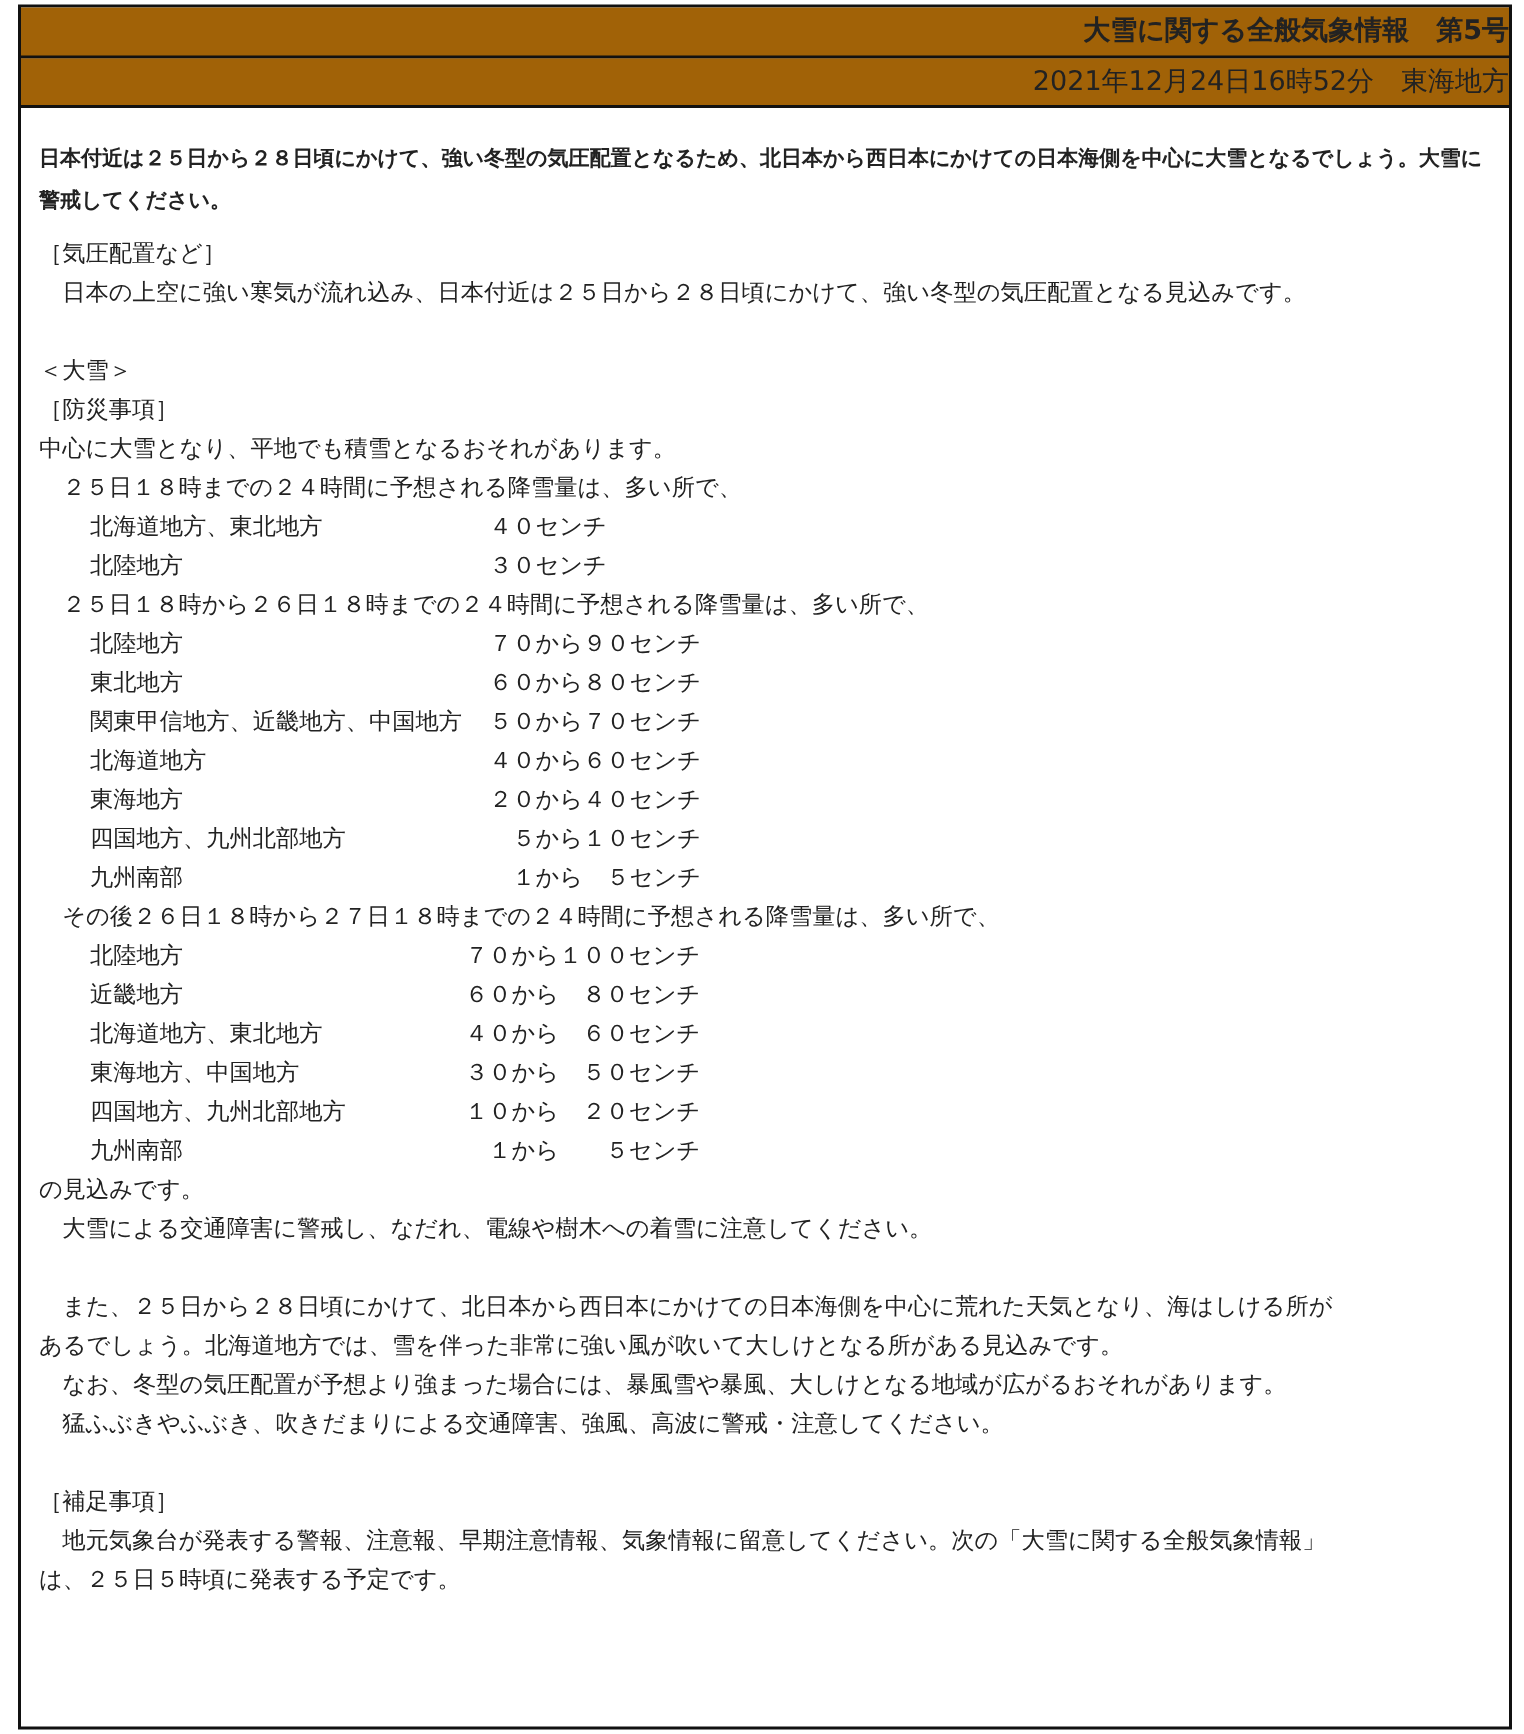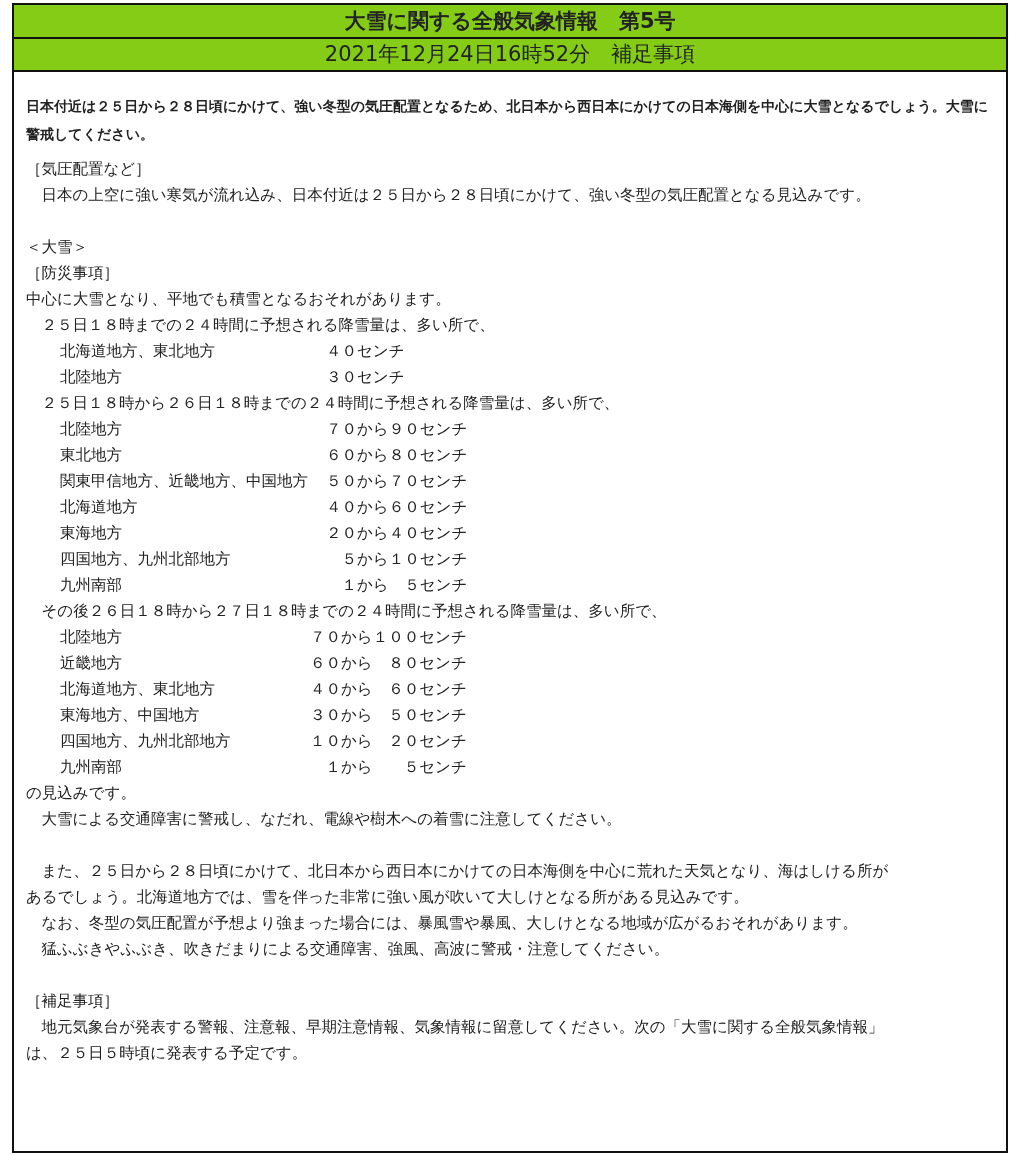--- a/index.html
+++ b/index.html
@@ -1,35 +1,35 @@
 <!DOCTYPE html>
 <html><head>
 <meta charset="utf-8">
 <style>
   html, body { margin:0; padding:0; background:#ffffff; }
   body { width:1016px; height:1156px; position:relative; font-family:"DejaVu Sans", sans-serif; color:#222; }
   .frame { position:absolute; left:12px; top:3px; width:992px; height:1146px; border:2px solid #111; box-sizing:content-box; }
-  .hdr { background:#84cc16; text-align:center; font-size:21px; }
+  .hdr { background:#a16207; text-align:right; font-size:18px; }
   .hdr1 { height:32px; line-height:32px; font-weight:bold; border-bottom:2px solid #111; }
   .hdr2 { height:31px; line-height:31px; border-bottom:2px solid #111; }
   .body { padding:20px 12px 0 12px; font-size:15.5px; line-height:26px; }
   .lead { font-weight:bold; font-size:14px; line-height:28px; margin-bottom:8px; }
   .p { white-space:pre; }
   .blank { height:26px; }
   .row { display:flex; white-space:pre; }
   .row .area { width:300px; padding-left:34px; box-sizing:border-box; }
   .row .amt { }
   .row2 .area { width:284px; }
 </style>
 </head>
 <body>
 
 <div class="frame">
   <div class="hdr hdr1">大雪に関する全般気象情報　第5号</div>
-  <div class="hdr hdr2">2021年12月24日16時52分　補足事項</div>
+  <div class="hdr hdr2">2021年12月24日16時52分　東海地方</div>
   <div class="body">
     <div class="lead">日本付近は２５日から２８日頃にかけて、強い冬型の気圧配置となるため、北日本から西日本にかけての日本海側を中心に大雪となるでしょう。大雪に警戒してください。</div>
 
     <div class="p">［気圧配置など］</div>
     <div class="p">　日本の上空に強い寒気が流れ込み、日本付近は２５日から２８日頃にかけて、強い冬型の気圧配置となる見込みです。</div>
     <div class="blank"></div>
 
     <div class="p">＜大雪＞</div>
     <div class="p">［防災事項］</div>
     <div class="p">中心に大雪となり、平地でも積雪となるおそれがあります。</div>

